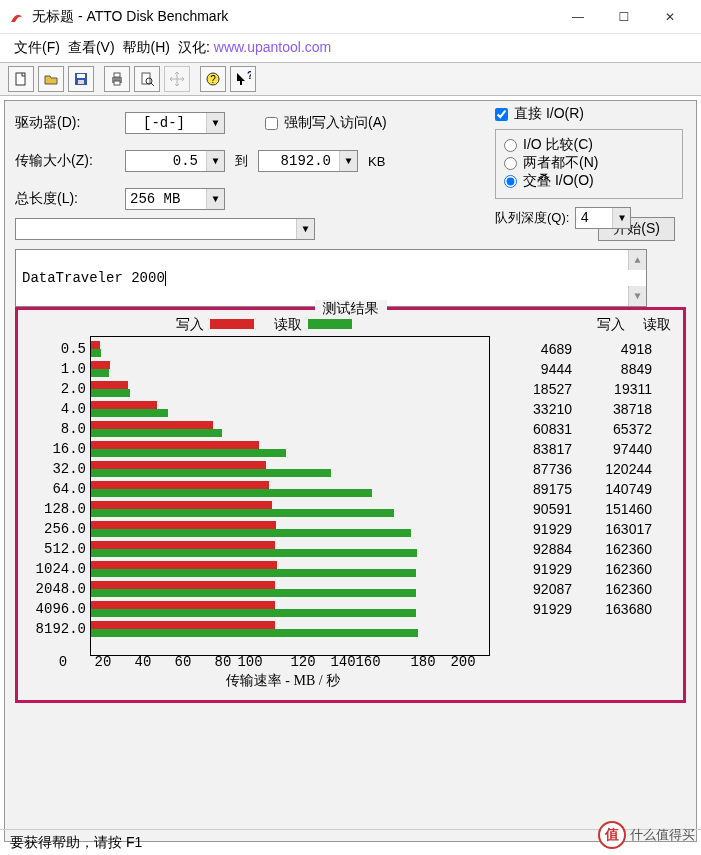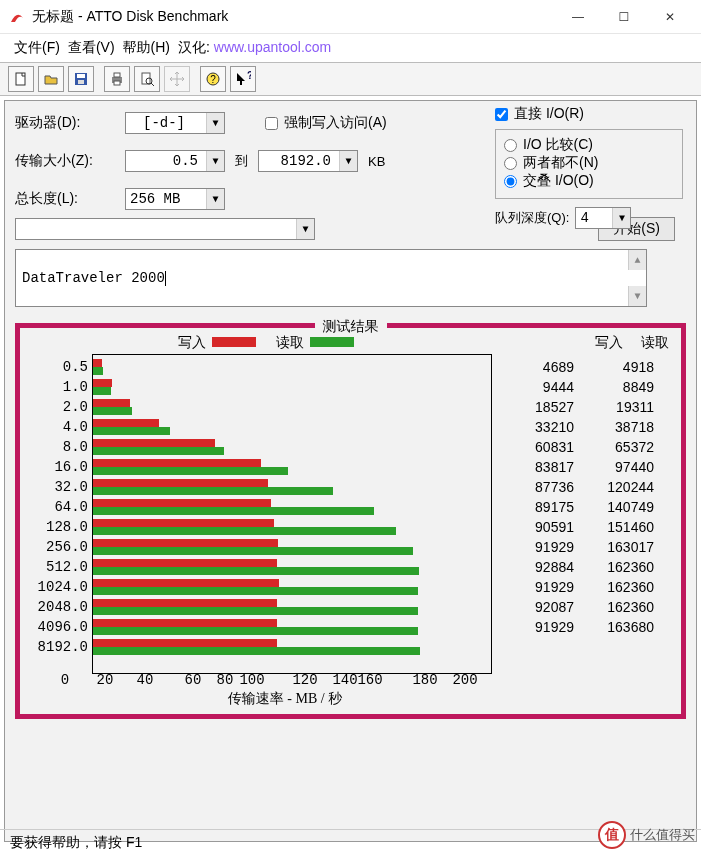--- a/index.html
+++ b/index.html
@@ -87,21 +87,21 @@
   }
   .caret { display:inline-block; width:1px; height:15px; background:#000; vertical-align:middle; margin-left:0px; }
   .scroll-up, .scroll-dn {
     position:absolute; right:0; width:18px; height:20px;
     background:#e8e8e8; border-left:1px solid #ccc;
     display:flex; align-items:center; justify-content:center;
     font-size:10px; color:#888;
   }
   .scroll-up { top:0; } .scroll-dn { bottom:0; }
   .results {
-    border:5px solid #be185d; margin-top:16px; padding:6px 8px 8px;
+    border:3px solid #be185d; margin-top:0; padding:6px 8px 8px;
     background:#f2f2f2;
     position:relative;
   }
   .results-title {
     position:absolute; top:-10px; left:50%; transform:translateX(-50%);
     background:#f2f2f2; padding:0 8px; font-size:14px;
   }
   .legend { display:flex; gap:20px; justify-content:flex-start; padding-left:150px; font-size:14px; margin-bottom:2px;}
   .swatch { display:inline-block; width:44px; height:10px; margin-left:6px; }
   .sw-red { background:#d62728; }
@@ -481,21 +481,21 @@
             <span>91929</span>
             <span>163680</span>
           </div>
         </div>
     </div>
 
     <div class="xaxis" id="xaxis" style="position: absolute;">
         <span style="position: absolute; left: 0px; transform: translateX(-50%);">0</span>
         <span style="position: absolute; left: 40px; transform: translateX(-50%);">20</span>
         <span style="position: absolute; left: 80px; transform: translateX(-50%);">40</span>
-        <span style="position: absolute; left: 128px; transform: translateX(-50%);">60</span>
+        <span style="position: absolute; left: 120px; transform: translateX(-50%);">60</span>
         <span style="position: absolute; left: 160px; transform: translateX(-50%);">80</span>
         <span style="position: absolute; left: 187px; transform: translateX(-50%);">100</span>
         <span style="position: absolute; left: 240px; transform: translateX(-50%);">120</span>
         <span style="position: absolute; left: 280px; transform: translateX(-50%);">140</span>
         <span style="position: absolute; left: 305px; transform: translateX(-50%);">160</span>
         <span style="position: absolute; left: 360px; transform: translateX(-50%);">180</span>
         <span style="position: absolute; left: 400px; transform: translateX(-50%);">200</span>
       </div>
     <div class="xaxis-label">传输速率 - MB / 秒</div>
   </div>

